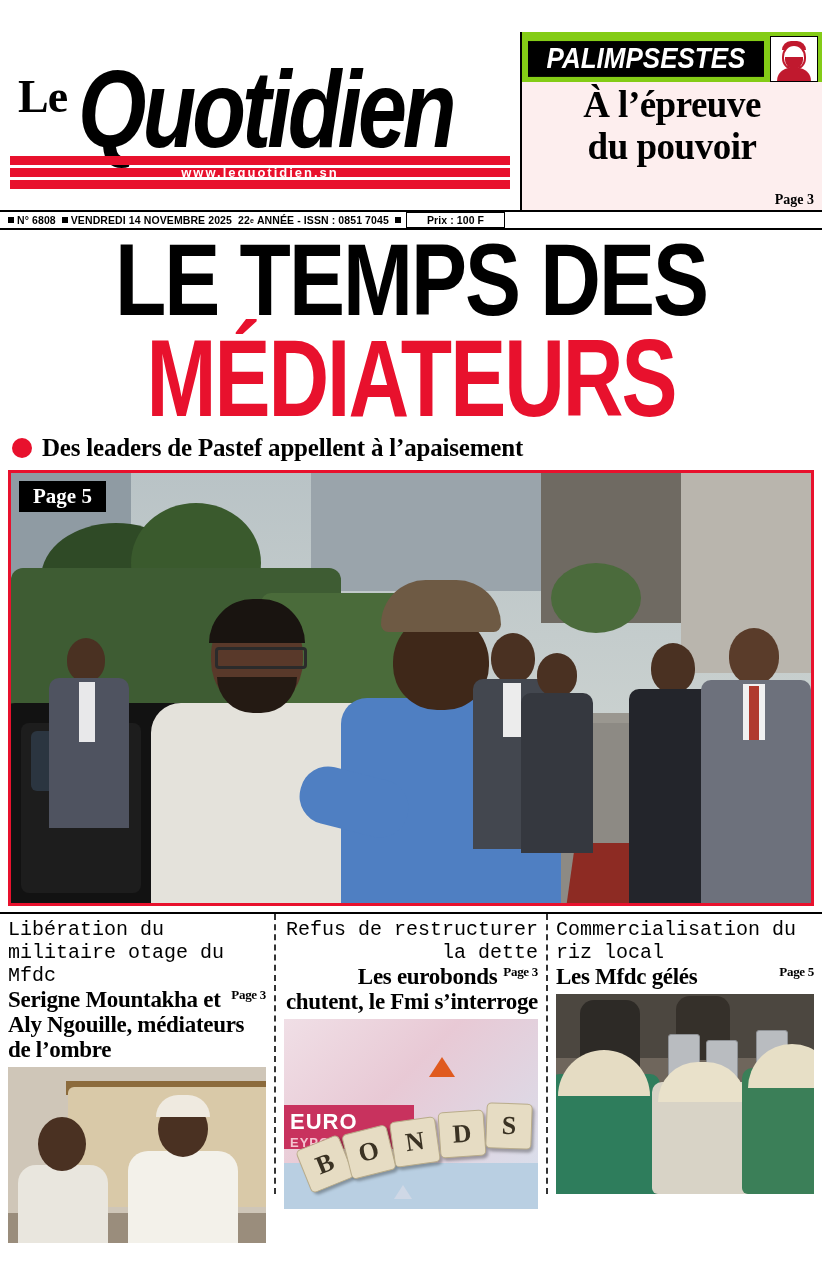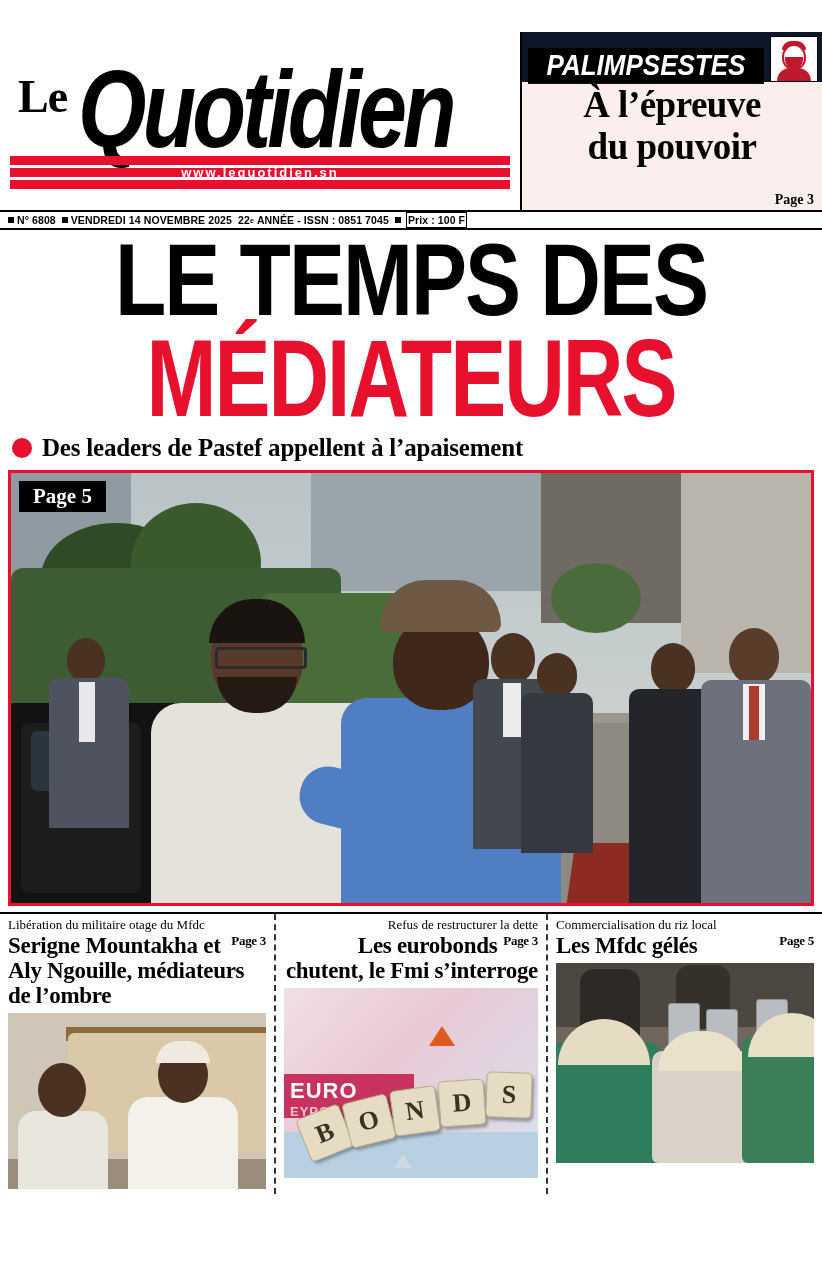--- a/index.html
+++ b/index.html
@@ -90,22 +90,22 @@
   }
   .masthead-right {
     width: 302px;
     border-left: 2px solid #000;
     box-sizing: border-box;
     background: #fdeeee;
     position: relative;
   }
   .palimp-bar {
     display: flex;
-    align-items: flex-end;
-    background: #0f172a;
+    align-items: center;
+    background: #84cc16;
     height: 50px;
     padding: 4px 4px 0 6px;
     box-sizing: border-box;
   }
   .palimp-title {
     background: #000;
     color: #fff;
     font-family: "Liberation Sans", sans-serif;
     font-weight: bold;
     font-style: italic;
@@ -203,21 +203,21 @@
   .info-strip .sq {
     display: inline-block;
     width: 6px;
     height: 6px;
     background: #000;
     margin-right: 3px;
   }
   .info-item { display: flex; align-items: center; }
   .price-box {
     border: 1px solid #000;
-    padding: 0 1px;
+    padding: 0 20px;
     margin-left: 2px;
     line-height: 14px;
   }
   sup { font-size: 7px; vertical-align: super; }
 
   
   .kicker {
     font-family: "Liberation Serif", serif;
     font-size: 40px;
     padding: 8px 0 0 12px;
@@ -359,22 +359,22 @@
   }
   .col {
     box-sizing: border-box;
     padding: 4px 8px 0 8px;
     position: relative;
   }
   .col.c1 { width: 276px; border-right: 2px dashed #333; }
   .col.c2 { width: 272px; border-right: 2px dashed #333; text-align: right; }
   .col.c3 { width: 274px; }
   .col-kicker {
-    font-family: Liberation Serif, serif;
-    font-size: 13px;
+    font-family: Liberation Mono, monospace;
+    font-size: 20px;
     line-height: 1.15;
     margin-bottom: 1px;
   }
   .col-title {
     font-family: "Liberation Serif", serif;
     font-weight: bold;
     font-size: 23px;
     line-height: 1.08;
     letter-spacing: -0.3px;
   }

